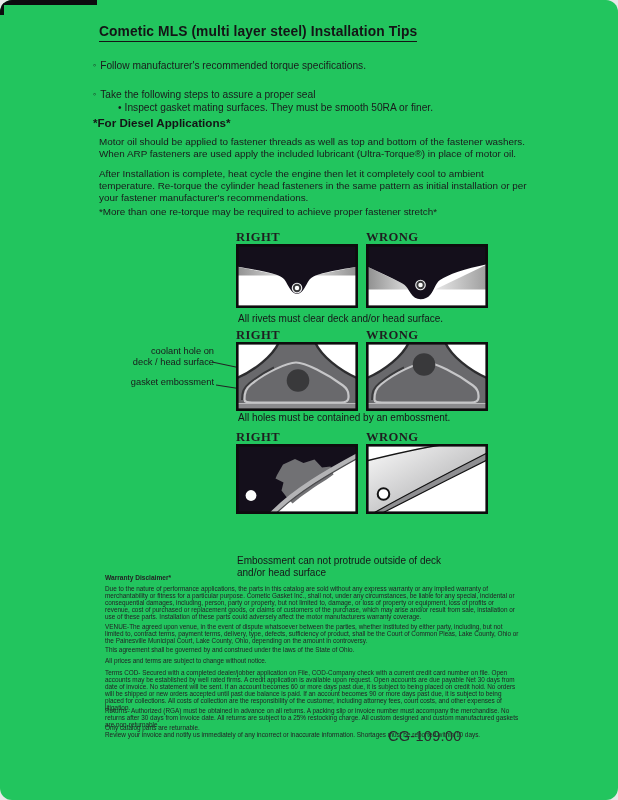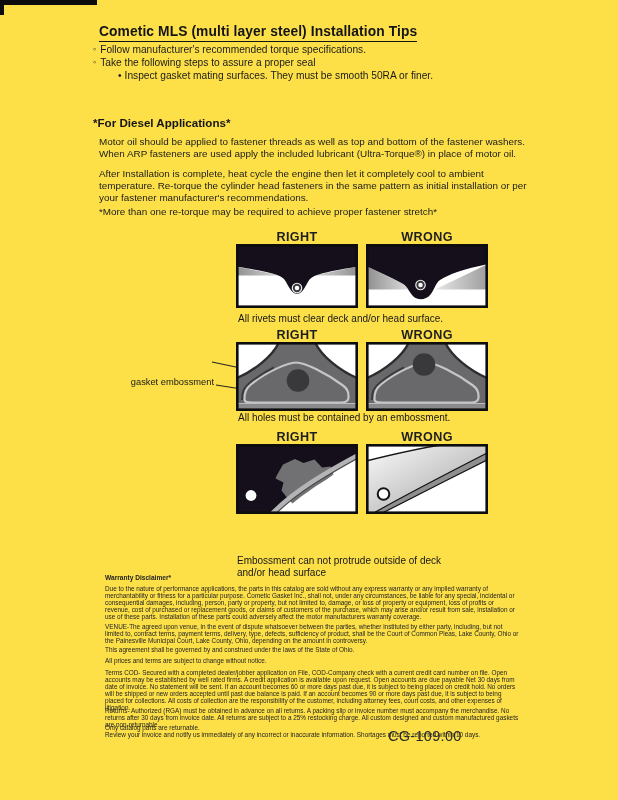--- a/index.html
+++ b/index.html
@@ -1,37 +1,37 @@
 <!DOCTYPE html>
 <html><head>
 <meta charset="utf-8">
 <style>
   html,body{margin:0;padding:0;background:#e8e8e8;}
   .page{
-    position:relative;width:618px;height:800px;background:#fde047;overflow:hidden;
-    font-family:"Liberation Sans","DejaVu Sans",sans-serif;color:#1c1c1e;margin:0 auto;
+    position:relative;width:618px;height:800px;background:#22c55e;overflow:hidden;
+    font-family:"Liberation Sans","DejaVu Sans",sans-serif;color:#1c1c1e;margin:0 auto;border-radius:12px;
   }
   .abs{position:absolute;}
   .scan-bar-h{left:0;top:0;width:97px;height:5px;background:#0c0c0e;}
   .scan-bar-v{left:0;top:0;width:4px;height:15px;background:#0c0c0e;}
   .doc-title{
     left:99px;top:24px;font-size:13.8px;font-weight:bold;letter-spacing:.1px;
     border-bottom:1.6px solid #141416;padding-bottom:1.5px;color:#141416;
   }
   .tips{left:93px;top:44px;width:450px;font-size:10.2px;line-height:12.9px;color:#1a1a1c;}
-  .tip-row{white-space:nowrap;}
+  .tip-row{white-space:nowrap;margin-top:16px;}
   .tip-row::before{content:"\25E6";margin-right:4px;font-size:9px;position:relative;top:-1px;}
   .sub-tip{padding-left:25px;white-space:nowrap;}
   .sub-tip::before{content:"\2022";margin-right:3px;}
   .diesel-h{left:93px;top:116px;font-size:11.6px;font-weight:bold;color:#141416;}
   .para{left:99px;width:437px;font-size:9.9px;line-height:12.1px;color:#1a1a1c;}
   .p1{top:136px;}
   .p2{top:168px;}
   .pnote{top:206px;}
-  .rw-label{font-size:12.6px;font-weight:bold;letter-spacing:.4px;color:#1f1f21;width:122px;text-align:center;}
+  .rw-label{font-size:12.6px;font-weight:bold;letter-spacing:.4px;color:#1f1f21;width:122px;text-align:left;font-family:Liberation Serif, serif;}
   .caption{font-size:10px;color:#161618;line-height:11.8px;}
   .callout{font-size:9.3px;line-height:10.6px;text-align:right;width:96px;color:#19191b;}
   .legal{left:105px;width:414px;font-size:6.4px;line-height:7.1px;color:#232325;}
   .legal-h{left:105px;top:574px;font-size:6.6px;font-weight:bold;color:#232325;}
   .pagenum{left:388px;top:728px;font-size:14.5px;letter-spacing:.3px;color:#2a2a2c;}
   svg{display:block;}
 </style>
 </head>
 <body>
 
@@ -98,20 +98,24 @@
       <circle cx="54.5" cy="41" r="3.2" fill="#fbfbfb" stroke="#38383a" stroke-width="1.9"></circle>
       <rect x="1.3" y="1.3" width="119.4" height="61.4" fill="none" stroke="#0d0d0d" stroke-width="2.6"></rect>
     </svg>
   </div>
 
   <div class="abs caption" style="left:238px;top:313px;">All rivets must clear deck and/or head surface.</div>
 
   <div class="abs rw-label" style="left:236px;top:328px;">RIGHT</div>
   <div class="abs rw-label" style="left:366px;top:328px;">WRONG</div>
 
+  <div class="abs callout" style="left:118px;top:346px;">
+    <div>coolant hole on</div>
+    <div>deck / head surface</div>
+  </div>
   <div class="abs callout" style="left:118px;top:377px;">gasket embossment</div>
   <svg class="abs" style="left:140px;top:340px;" width="170" height="60" viewBox="0 0 170 60">
     <line x1="72" y1="22" x2="148" y2="38" stroke="#222224" stroke-width="1.1"></line>
     <line x1="76" y1="45" x2="121" y2="52" stroke="#222224" stroke-width="1.1"></line>
   </svg>
 
   <div class="abs" style="left:236px;top:342px;">
     <svg width="122" height="69" viewBox="0 0 122 69">
       <rect x="0" y="0" width="122" height="69" fill="#69696c"></rect>
       <path d="M0,0 L43,0 C37,14 18,29 0,36.5 Z" fill="#ffffff"></path>

